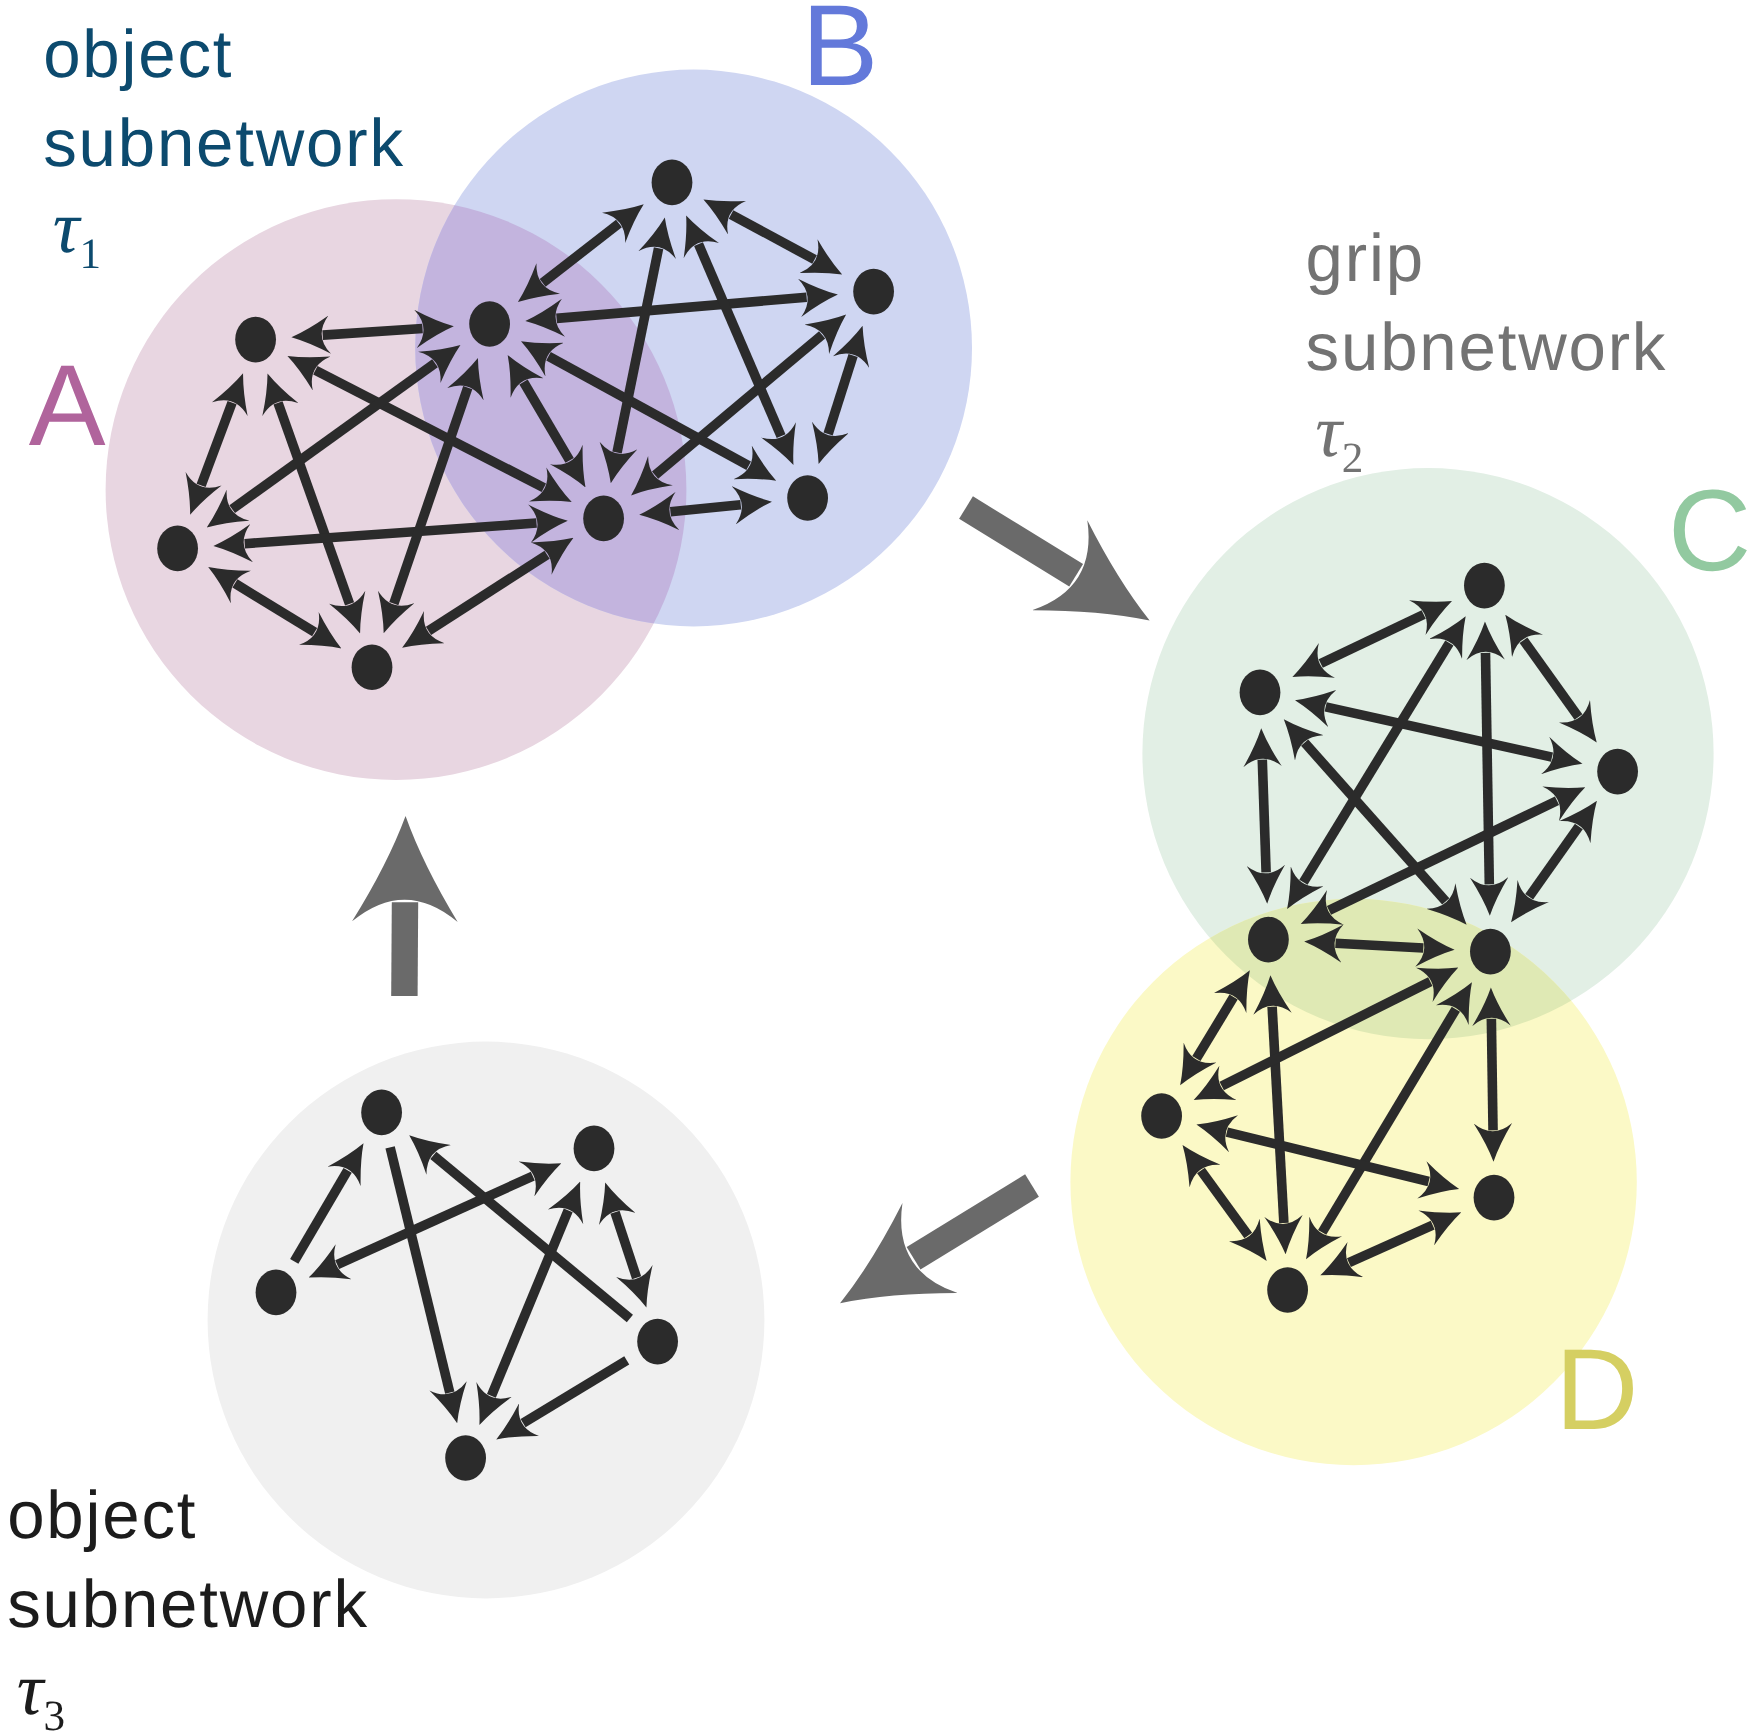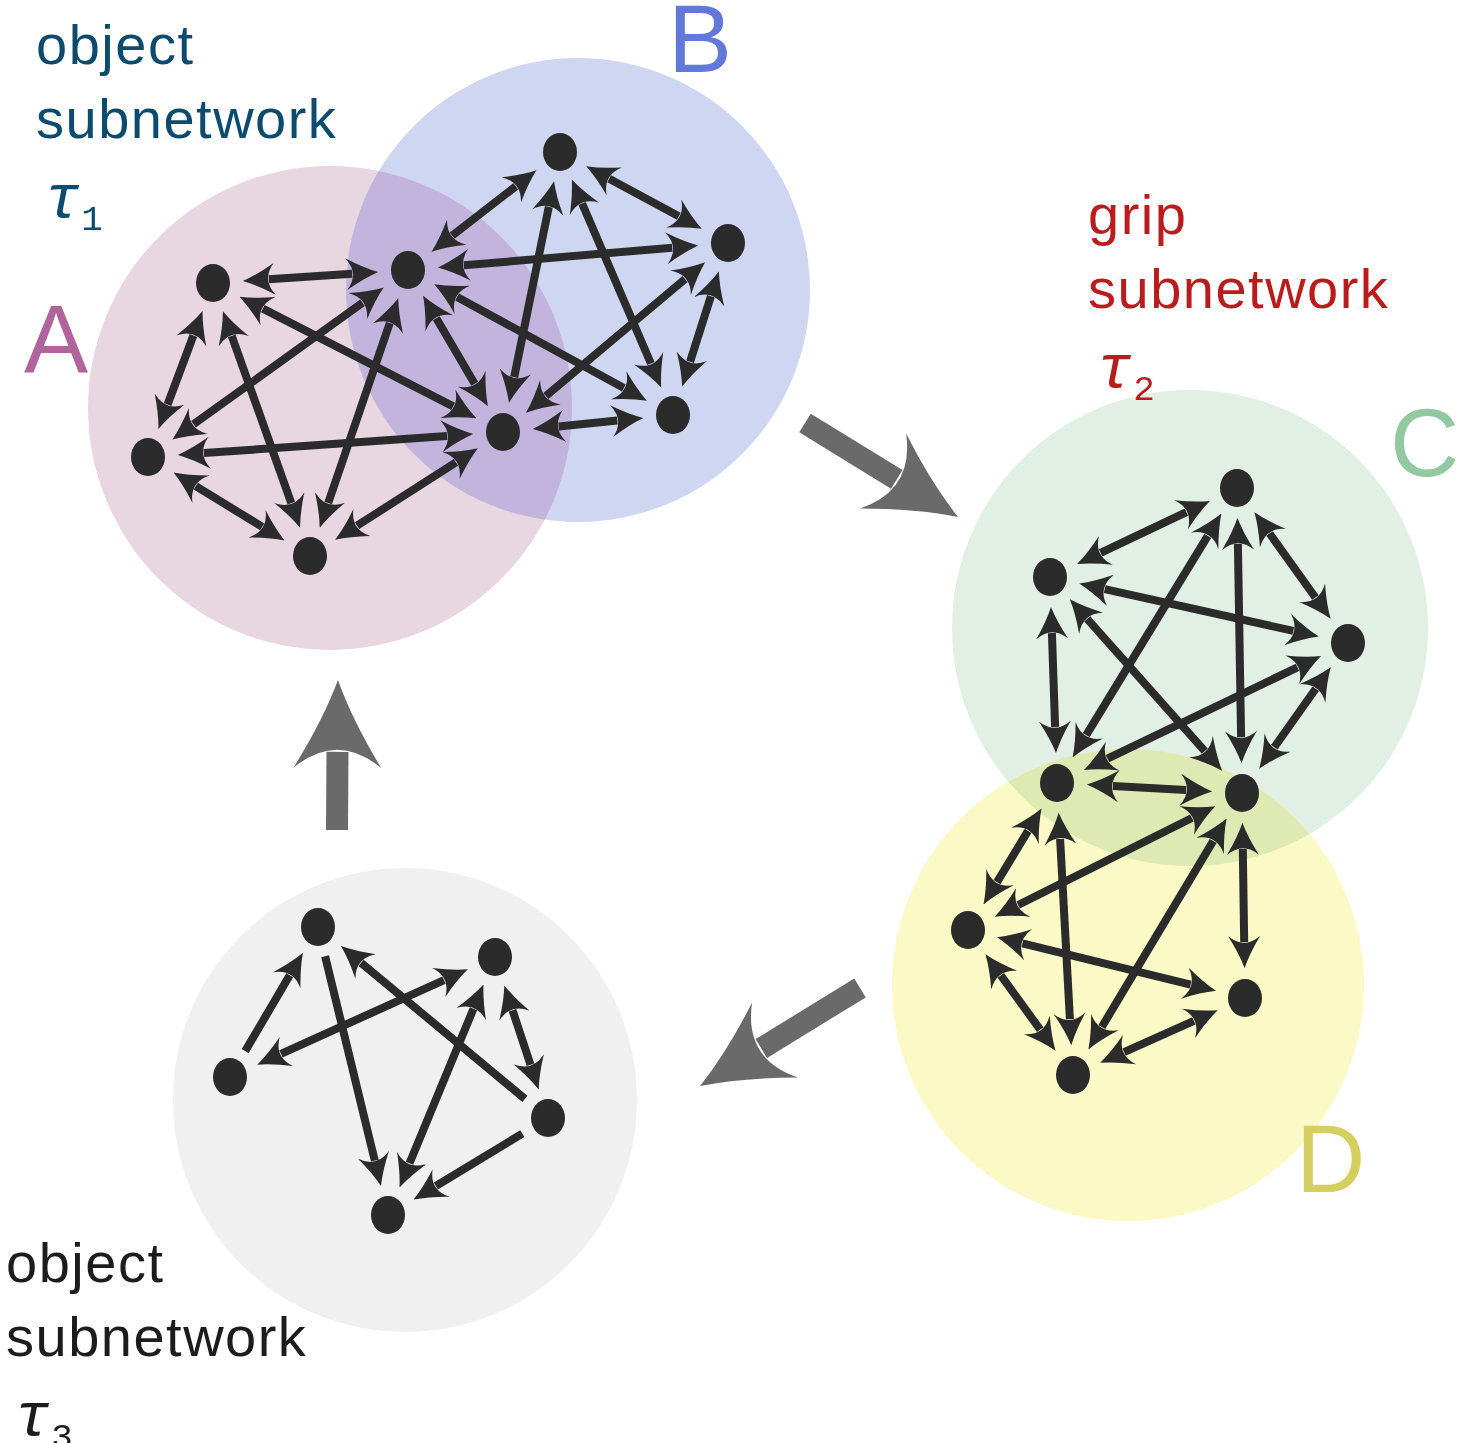--- a/index.html
+++ b/index.html
@@ -12,24 +12,24 @@
   svg#net{position:absolute;left:0;top:0;width:1460px;height:1443px;display:block;}
   .label-block{
     position:absolute;
     color:#1c1c1c;
     font-size:56px;
     line-height:74px;
     letter-spacing:1.5px;
     white-space:nowrap;
   }
   .tau-line{
-    font-family:Liberation Mono, monospace;
+    font-family:Liberation Serif, serif;
     font-style:italic;
     font-size:62px;
-    line-height:90px;
+    line-height:68px;
     padding-left:8px;
     letter-spacing:0;
   }
   .tau-line sub{
     font-style:normal;
     font-size:58%;
     letter-spacing:0;
   }
   .group-letter{
     position:absolute;
@@ -138,21 +138,21 @@
       <line x1="860" y1="988" x2="761.3" y2="1048.5" stroke="#6a6a6a" stroke-width="22" marker-end="url(#mF)"></line>
       <line x1="337" y1="830" x2="337.5" y2="751.9" stroke="#6a6a6a" stroke-width="22" marker-end="url(#mF)"></line>
     </svg>
 
   <div class="label-block" id="title-object" style="left: 36px; top: 8px; color: #0c4a6e;">
     <div class="tline">object</div>
     <div class="tline">subnetwork</div>
     <div class="tau-line"><span class="tau">τ</span><sub>1</sub></div>
   </div>
 
-  <div class="label-block" id="title-grip" style="left: 1088px; top: 178px; color: #b91c1c;">
+  <div class="label-block" id="title-grip" style="left: 1088px; top: 178px; color: #737373;">
     <div class="tline">grip</div>
     <div class="tline">subnetwork</div>
     <div class="tau-line"><span class="tau">τ</span><sub>2</sub></div>
   </div>
 
   <div class="label-block" id="title-binding" style="left: 6px; top: 1226px; color: rgb(28, 28, 28);">
     <div class="tline">object</div>
     <div class="tline">subnetwork</div>
     <div class="tau-line"><span class="tau">τ</span><sub>3</sub></div>
   </div>

